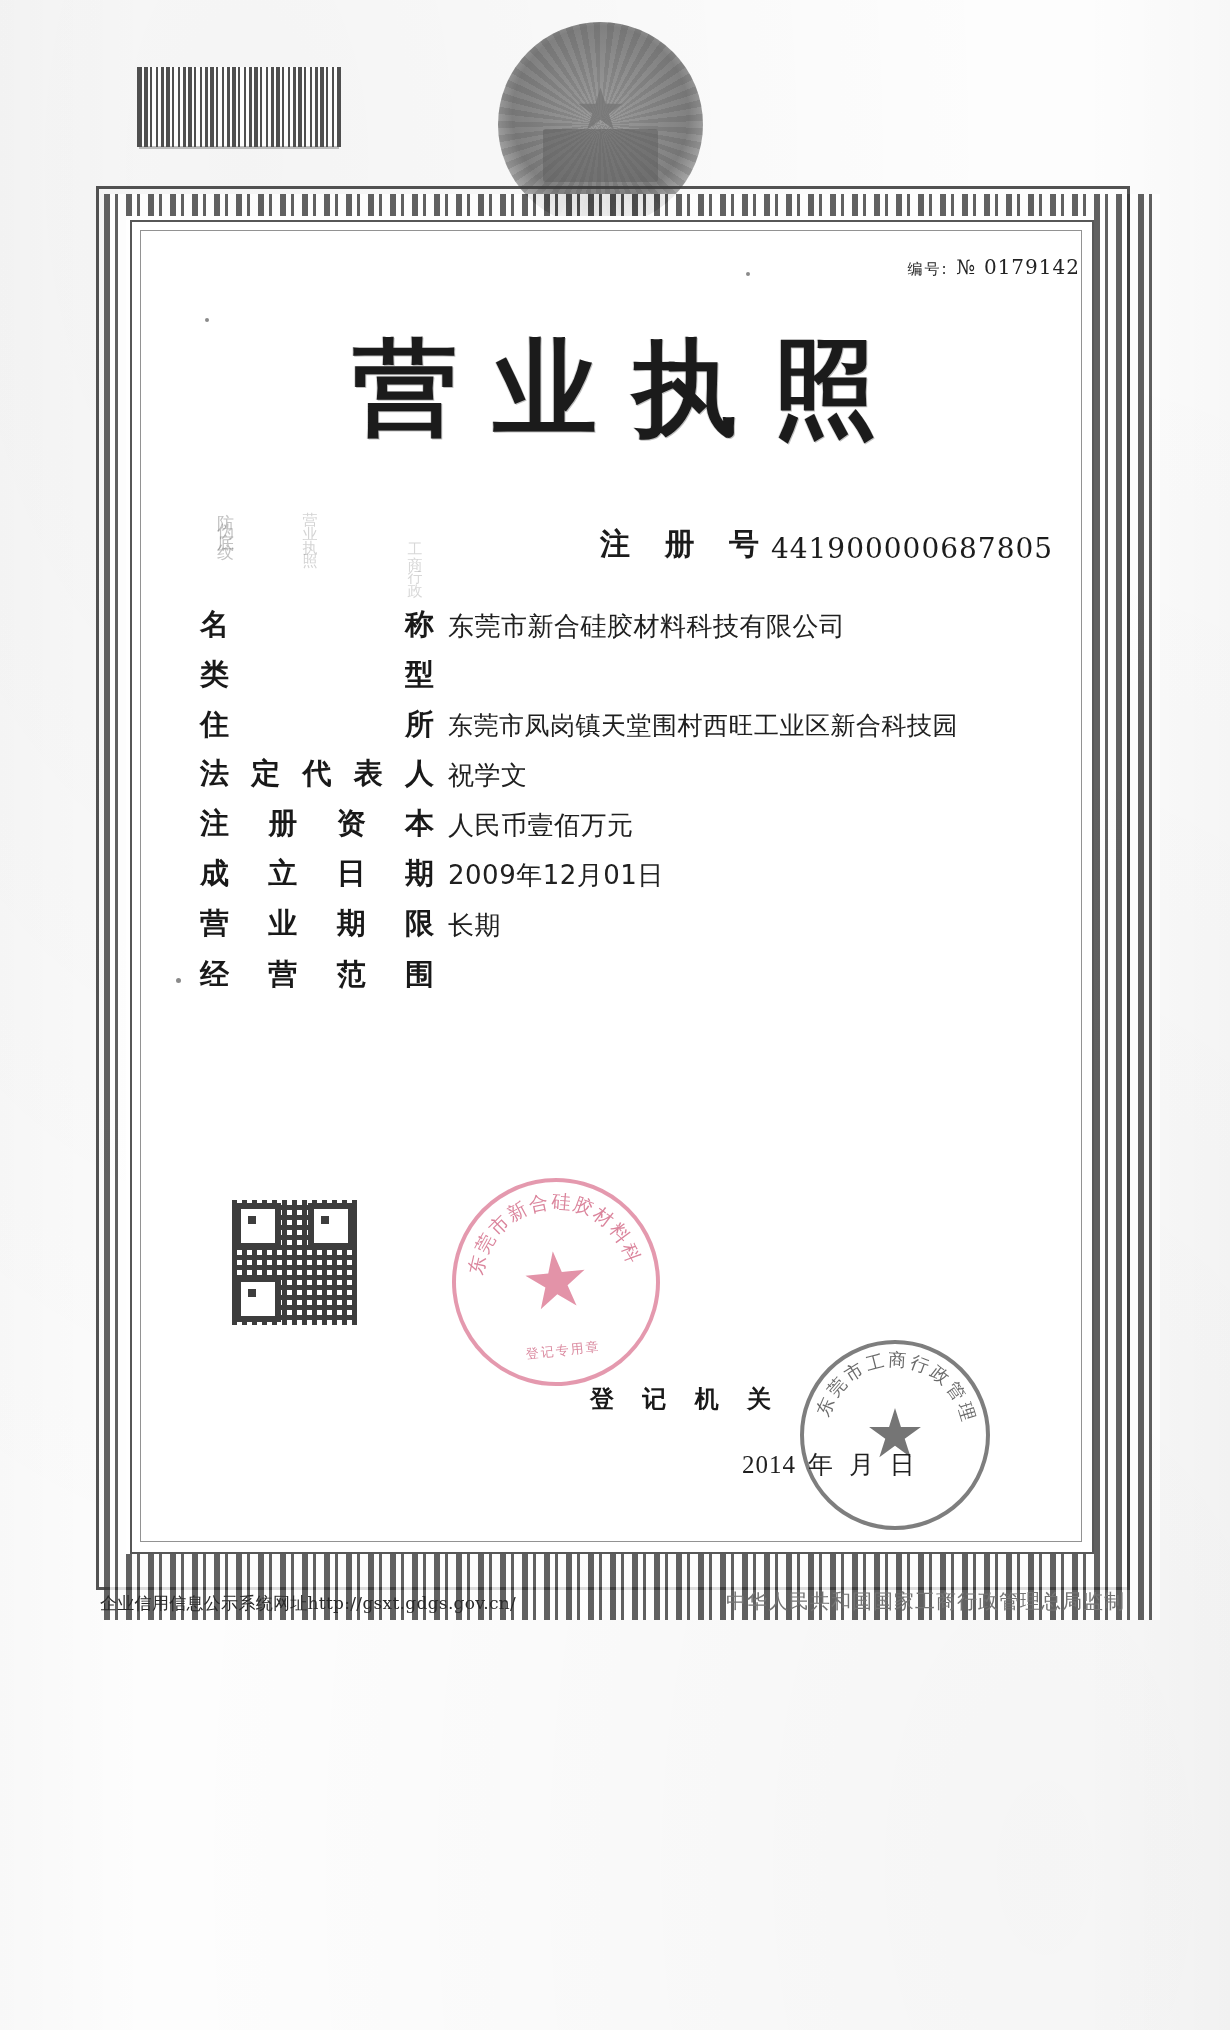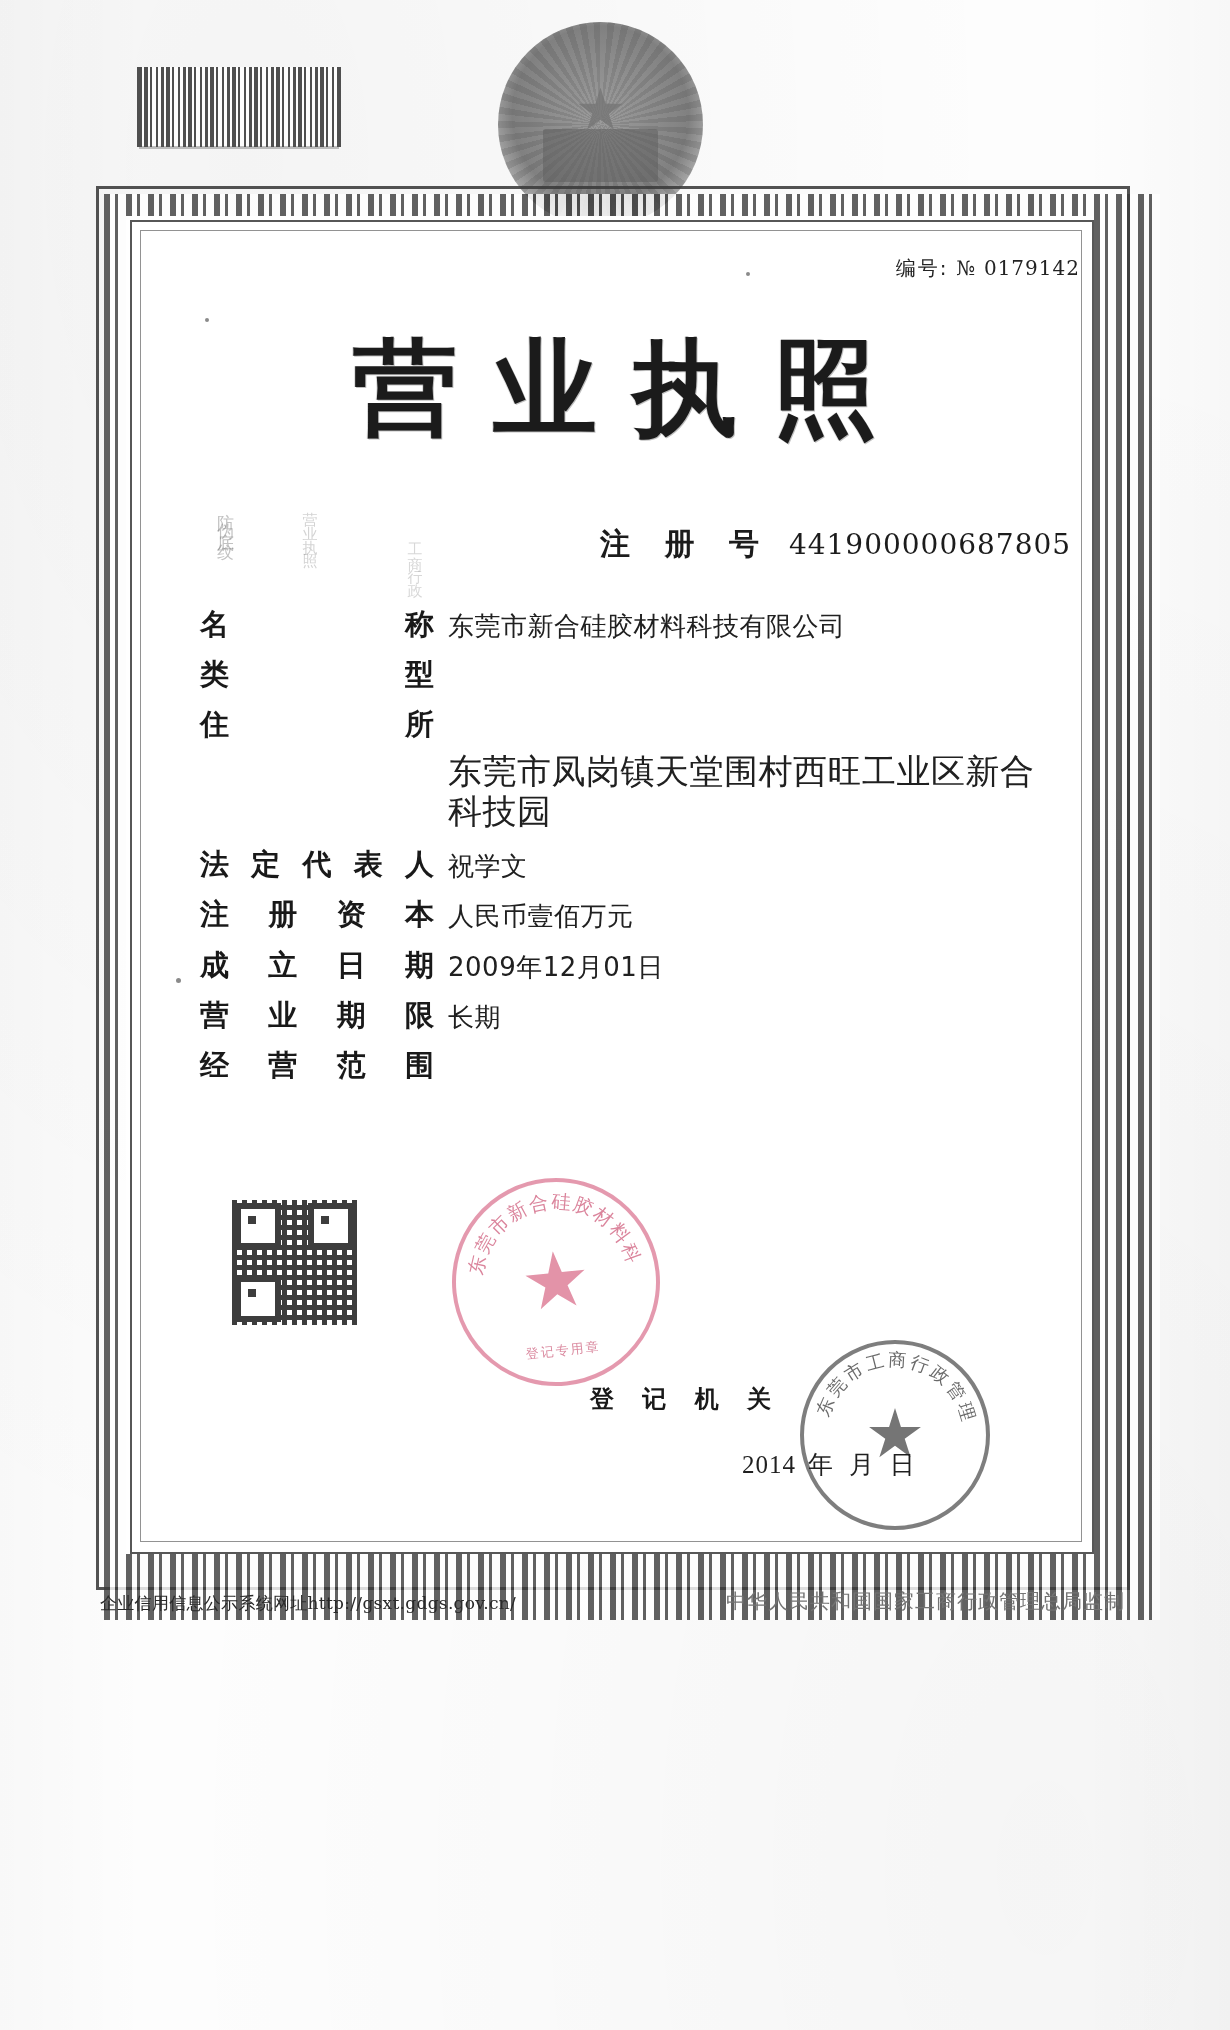--- a/index.html
+++ b/index.html
@@ -162,21 +162,21 @@
     right: 150px;
     top: 255px;
     font-family: "DejaVu Serif", serif;
     font-size: 21px;
     letter-spacing: 1px;
     color: #232323;
     white-space: nowrap;
   }
   .serial .label {
     font-family: "DejaVu Sans", sans-serif;
-    font-size: 20px;
+    font-size: 15px;
     letter-spacing: 2px;
   }
   .serial .no {
     font-family: "DejaVu Serif", serif;
     font-size: 20px;
   }
 
   
   .doc-title {
     position: absolute;
@@ -192,22 +192,21 @@
     color: #1b1b1b;
     text-shadow: 1px 1px 0 rgba(0,0,0,.25), -1px 0 0 rgba(0,0,0,.15);
   }
 
   
   .reg-line {
     position: absolute;
     left: 600px;
     top: 524px;
     display: flex;
-    align-items: center;
-    gap: 18px;
+    align-items: flex-end;
   }
   .reg-line .reg-label {
     font-size: 30px;
     font-weight: 700;
     letter-spacing: 12px;
     color: #1c1c1c;
   }
   .reg-line .reg-value {
     font-family: "DejaVu Serif", serif;
     font-size: 28px;
@@ -270,22 +269,21 @@
   }
   .field-label span { display: inline-block; }
   .field-value {
     font-size: 26px;
     color: #202020;
     line-height: 1.2;
     padding-top: 3px;
     letter-spacing: .5px;
   }
   .field-value.small {
-    font-size: 34px;
-    margin-top: 40px;
+    font-size: 25px;
   }
   .field-row.scope .field-value {
     font-size: 19px;
     line-height: 1.45;
     width: 580px;
     padding-top: 7px;
     letter-spacing: 0;
   }
 
   

